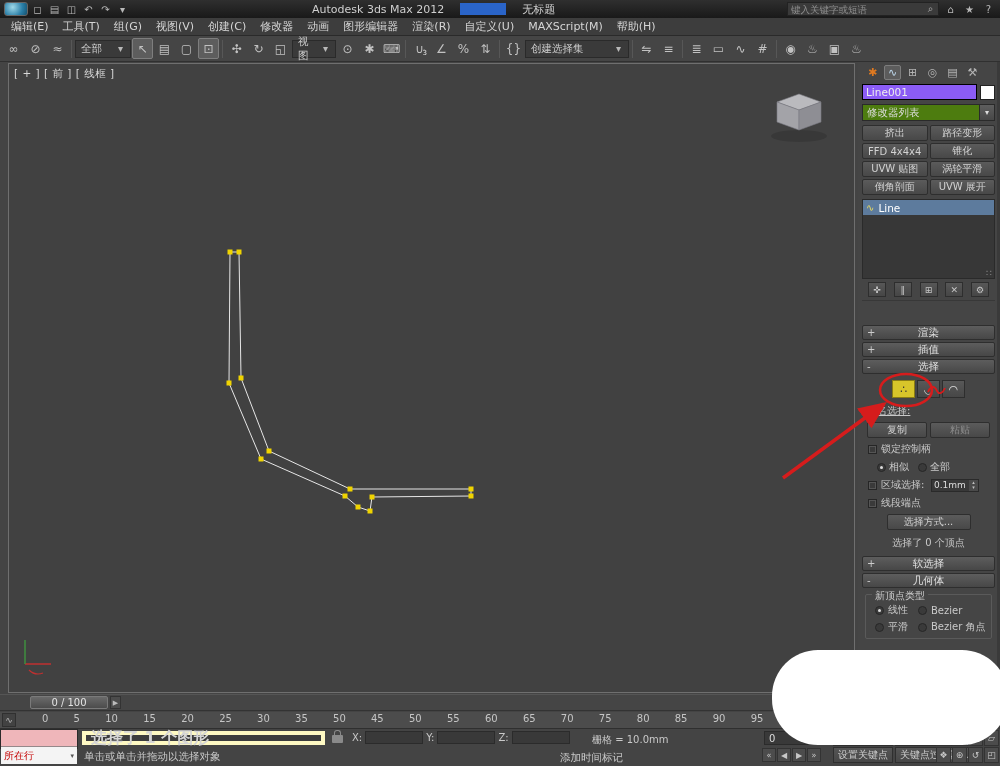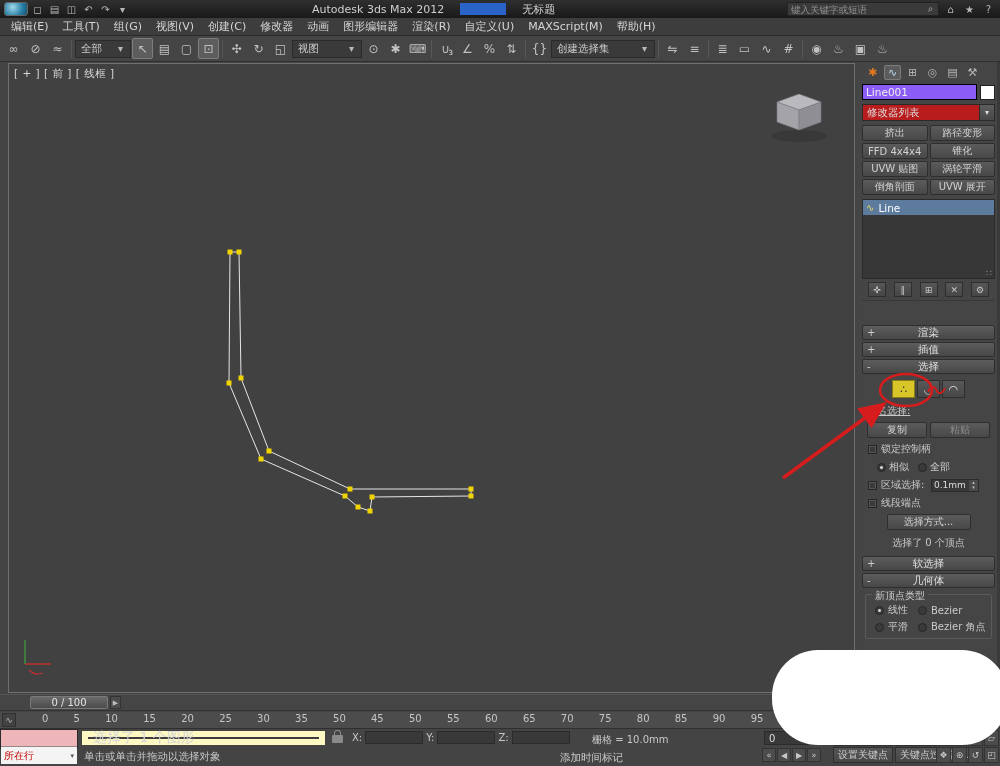--- a/index.html
+++ b/index.html
@@ -37,21 +37,21 @@
   
   .cmdpanel{position:absolute;left:858px;top:62px;width:142px;height:670px;background:#454545;z-index:2;padding:0 5px 0 4px;}
   .cp-scroll{position:absolute;right:0;top:0;width:3px;height:100%;background:#3a3a3a;}
   .cp-tabs{height:18px;display:flex;align-items:center;gap:3px;padding:2px 2px 0;}
   .cptab{width:17px;height:15px;display:flex;align-items:center;justify-content:center;font-size:11px;color:#b5b5b5;border:1px solid transparent;border-radius:2px;}
   .cptab.create{color:#e07a20;}
   .cptab.on{background:#5c5c5c;border-color:#7d7d7d;color:#bcd6ea;}
   .cp-name{display:flex;gap:3px;margin-top:4px;align-items:center;}
   .namefield{flex:1;height:16px;background:#8b5cf6;border:1px solid #000;color:#eee;font-size:10.5px;padding:0 3px;font-family:inherit;min-width:0;}
   .swatch{width:15px;height:15px;background:#fff;border:1px solid #222;flex:none;}
-  .modlist{height:17px;margin-top:4px;background:#b91c1c;border:1px solid #2a2a2a;display:flex;align-items:center;justify-content:space-between;font-size:10.5px;padding-left:4px;color:#ddd;}
+  .modlist{height:17px;margin-top:4px;background:#4d7c0f;border:1px solid #2a2a2a;display:flex;align-items:center;justify-content:space-between;font-size:10.5px;padding-left:4px;color:#ddd;}
   .ddbtn{width:15px;height:15px;background:linear-gradient(#5e5e5e,#474747);border-left:1px solid #2a2a2a;display:flex;align-items:center;justify-content:center;font-size:8px;color:#ddd;}
   .btngrid{display:grid;grid-template-columns:1fr 1fr;gap:2px;margin-top:4px;}
   .cpbtn{height:16px;background:linear-gradient(#5b5b5b,#484848);border:1px solid #2e2e2e;border-radius:2px;display:flex;align-items:center;justify-content:center;font-size:10px;color:#d2d2d2;white-space:nowrap;overflow:hidden;}
   .cpbtn.dim{color:#8b8b8b;}
   .stack{height:80px;margin-top:4px;background:#373737;border:1px solid #2a2a2a;position:relative;}
   .stackrow{height:15px;display:flex;align-items:center;gap:4px;font-size:10.5px;color:#fff;padding:0 3px;}
   .stackrow.sel{background:#5d7b9d;}
   .stackicon{color:#e8d860;font-size:10px;}
   .grip{position:absolute;right:2px;bottom:0;font-size:9px;color:#8a8a8a;}
   .stacktools{display:flex;justify-content:space-between;margin-top:3px;padding:0 6px 3px;border-bottom:1px solid #383838;}
@@ -89,21 +89,21 @@
   .rulericon{position:absolute;left:2px;top:713px;width:14px;height:14px;background:#424242;border:1px solid #303030;display:flex;align-items:center;justify-content:center;font-size:9px;color:#bbb;z-index:4;}
 
   
   .statusbar{position:absolute;left:0;top:729px;width:1000px;height:37px;background:#444;z-index:10;}
   .listener{position:absolute;left:0;top:0;width:78px;height:20px;border:1px solid #2a2a2a;}
   .lrow{height:17px;}
   .lrow.pink{background:#efb6ba;border-bottom:1px solid #95888a;}
   .lrow.white{background:#f4f4f4;display:flex;align-items:center;gap:3px;padding:0 3px;}
   .lrow .red{color:#c40000;font-size:10px;}
   .lcaret{margin-left:auto;font-size:7px;color:#555;}
-  .sbox{position:absolute;left:82px;top:2px;width:243px;height:14px;background:#3d3d3d;border:6px solid #fef9c3;font-size:14px;color:#d5d5d5;display:flex;align-items:center;padding-left:5px;}
+  .sbox{position:absolute;left:82px;top:2px;width:243px;height:14px;background:#3d3d3d;border:4px solid #fef9c3;font-size:16px;color:#d5d5d5;display:flex;align-items:center;padding-left:5px;font-weight:bold;}
   .prompt{position:absolute;left:84px;top:21px;font-size:10.5px;color:#c9c9c9;}
   .lock{position:absolute;left:332px;top:6px;width:11px;height:8px;background:#8a8a8a;border-radius:1px;}
   .lock::before{content:"";position:absolute;left:2px;top:-5px;width:5px;height:5px;border:1.5px solid #8a8a8a;border-bottom:none;border-radius:3px 3px 0 0;}
   .coords{position:absolute;left:352px;top:2px;display:flex;align-items:center;gap:3px;font-size:10px;color:#c9c9c9;}
   .fld{width:58px;height:13px;background:#393939;border:1px solid #2b2b2b;}
   .gridtxt{position:absolute;left:592px;top:4px;font-size:10px;color:#c9c9c9;}
   .addtag{position:absolute;left:560px;top:22px;font-size:10.5px;color:#c9c9c9;}
   .framefld{position:absolute;left:764px;top:2px;width:56px;height:14px;background:#393939;border:1px solid #2b2b2b;color:#ddd;font-size:10px;display:flex;align-items:center;padding-left:4px;}
   .playback{position:absolute;left:762px;top:19px;display:flex;gap:1px;}
   .pbtn{width:14px;height:14px;background:#4c4c4c;border:1px solid #333;display:flex;align-items:center;justify-content:center;font-size:8px;color:#c8c8c8;}
@@ -169,21 +169,21 @@
     <span class="qicon">▾</span>
   </div>
   <span class="ticon on">↖</span>
   <span class="ticon">▤</span>
   <span class="ticon">▢</span>
   <span class="ticon on">⊡</span>
   <span class="tsep"></span>
   <span class="ticon">✣</span>
   <span class="ticon">↻</span>
   <span class="ticon">◱</span>
-  <div class="tdrop" style="width:70px">
+  <div class="tdrop" style="width:44px">
     <span>视图</span>
     <span class="qicon">▾</span>
   </div>
   <span class="ticon">⊙</span>
   <span class="ticon">✱</span>
   <span class="ticon">⌨</span>
   <span class="tsep"></span>
   <span class="ticon">
       <span>∪</span>
       <span class="snapnum">3</span>

